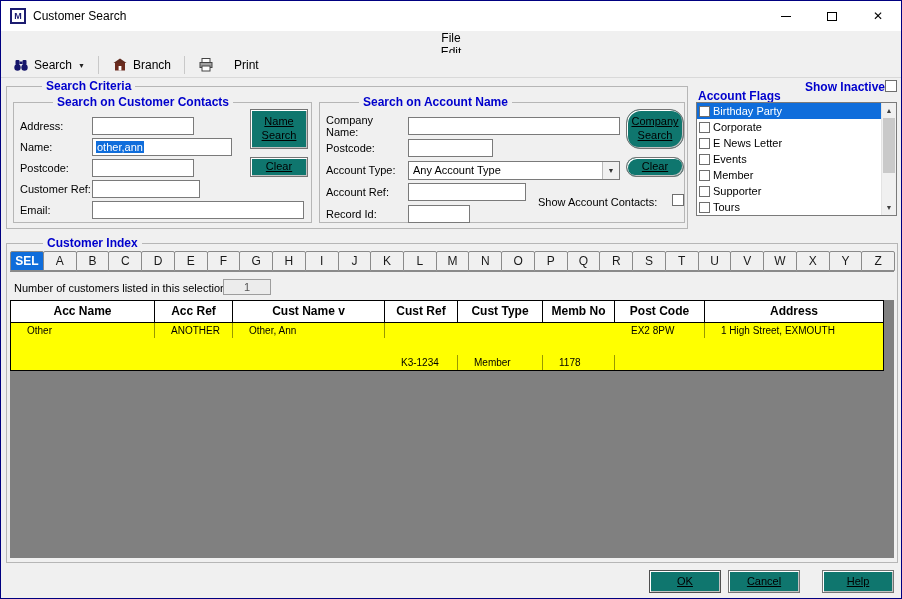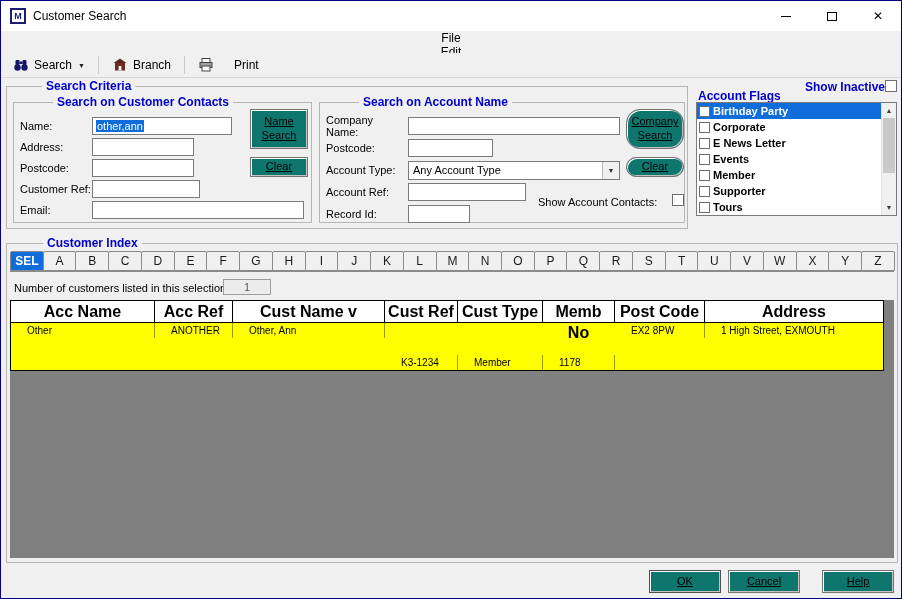--- a/index.html
+++ b/index.html
@@ -74,47 +74,47 @@
 
   
   .af-title { position:absolute; left:697px; top:88px; font-size:12px; font-weight:bold; color:#0000cc; }
   .show-inactive-label { position:absolute; left:804px; top:79px; font-size:12px; font-weight:bold; color:#0000cc; }
   .show-inactive-check { position:absolute; left:884px; top:79px; }
   .flags-box { position:absolute; left:695px; top:101px; width:201px; height:114px;
                background:#fff; border:1px solid #7a7a7a; }
   .flags-items { position:absolute; left:0; top:0; right:15px; bottom:0; overflow:hidden; }
   .flag-item { display:flex; align-items:center; height:16px; padding-left:2px; }
   .flag-item .checkbox { width:11px; height:11px; margin-right:3px; }
-  .flag-label { font-size:11px; color:#000; white-space:nowrap;font-weight:bold; }
+  .flag-label { font-size:11px; color:#000; white-space:nowrap; }
   .flag-item.selected { background:#0f6ddb; }
   .flag-item.selected .flag-label { color:#fff; }
   .vscroll { position:absolute; right:0; top:0; bottom:0; width:15px; background:#f0f0f0;
              border-left:1px solid #e3e3e3; }
   .vs-btn { height:15px; display:flex; align-items:center; justify-content:center;
             font-size:7px; color:#404040; }
   .vs-down { position:absolute; bottom:0; left:0; right:0; }
   .vs-thumb { position:absolute; left:1px; right:1px; top:15px; height:55px; background:#c9c9c9; }
 
   
   .ci-frame { left:5px; top:242px; width:892px; height:320px; }
   .ci-frame > .frame-caption { left:2px; }
   .tabs { position:absolute; left:3px; top:7px; width:884px; height:21px; display:flex;
-          border-bottom:1px solid #8a8a8a; }
+          border-bottom:1px solid #8a8a8a;justify-content:flex-end; }
   .tab { flex:1 1 0; margin-right:-1px; border:1px solid #8a8a8a; border-radius:2px 2px 0 0;
          background:#f0f0f0; font-size:12px; color:#1a1a1a; display:flex; align-items:center;
          justify-content:center; }
   .tab.selected { background:#0f6ddb; color:#fff; font-weight:bold; z-index:2; }
   .count-label { position:absolute; left:7px; top:38px; font-size:11px; color:#000; }
   .count-value { position:absolute; left:216px; top:35px; width:48px; height:16px;
                  background:#ececec; border:1px solid #9d9d9d; font-size:11px; color:#555;
                  display:flex; align-items:center; justify-content:center; }
   .grid-wrap { position:absolute; left:3px; top:56px; width:884px; height:258px; background:#808080; }
   .grid { position:absolute; left:0; top:0; border:1px solid #000; background:#fff; }
   .ghead { display:flex; background:#fff; }
-  .ghead .cell { border-right:1px solid #000; font-weight:bold; font-size:16px; height:21px;
+  .ghead .cell { border-right:1px solid #000; font-weight:bold; font-size:12px; height:21px;
                  line-height:21px; text-align:center; }
   .ghead .cell:last-child { border-right:0; }
   .grow { display:flex; border-top:1px solid #000; background:#ffff00; }
   .grow .cell { border-right:1px solid rgba(0,0,0,0.4); font-size:10px; height:15px;
                 line-height:15px; padding:0 16px; white-space:nowrap; overflow:hidden; }
   .grow .cell:last-child { border-right:0; }
   .c0{width:144px}.c1{width:78px}.c2{width:152px}.c3{width:73px}.c4{width:85px}
   .c5{width:72px}.c6{width:90px}.c7{width:178px}
   .grow .c3, .grow .c4, .grow .c5 { text-align:left;margin-top:32px; }
 
@@ -185,28 +185,28 @@
     </div>
   </div>
 
   <div class="frame outer-frame">
     <span class="frame-caption">Search Criteria</span>
 
     <div class="frame contacts-frame">
       <span class="frame-caption">Search on Customer Contacts</span>
 
       <div class="field-row">
+        <span class="field-label">Address:</span>
+        <input class="textbox w102" value="" style="">
+      </div>
+      <div class="field-row">
         <span class="field-label">Name:</span>
         <div class="textbox w140">
           <span class="sel-text">other,ann</span>
         </div>
-      </div>
-      <div class="field-row">
-        <span class="field-label">Address:</span>
-        <input class="textbox w102" value="" style="">
       </div>
       <div class="field-row">
         <span class="field-label">Postcode:</span>
         <input class="textbox w102" value="" style="">
       </div>
       <div class="field-row">
         <span class="field-label">Customer Ref:</span>
         <input class="textbox w108" value="" style="">
       </div>
       <div class="field-row">

